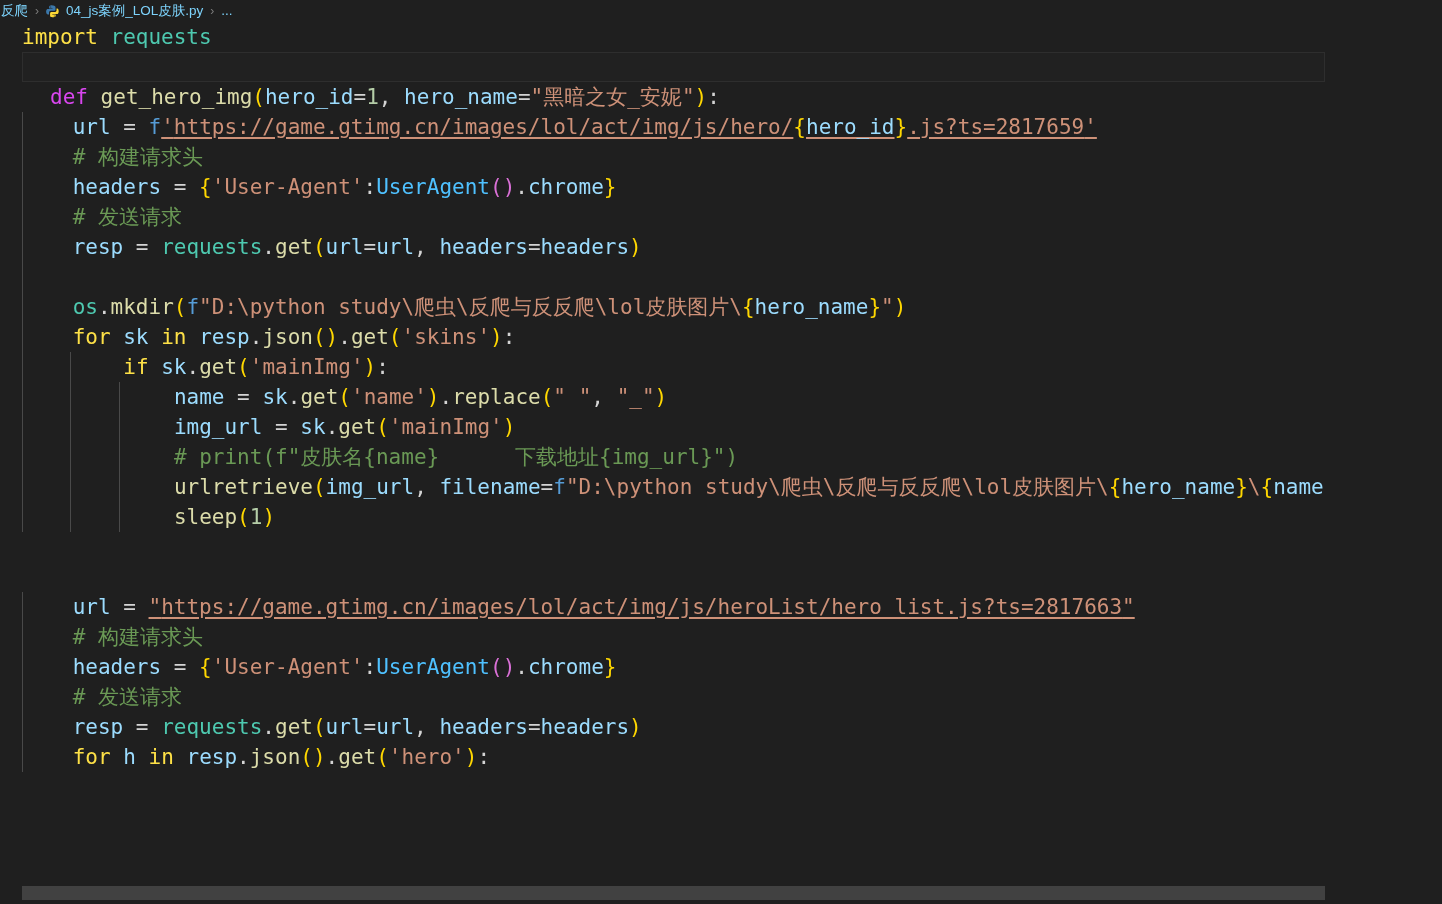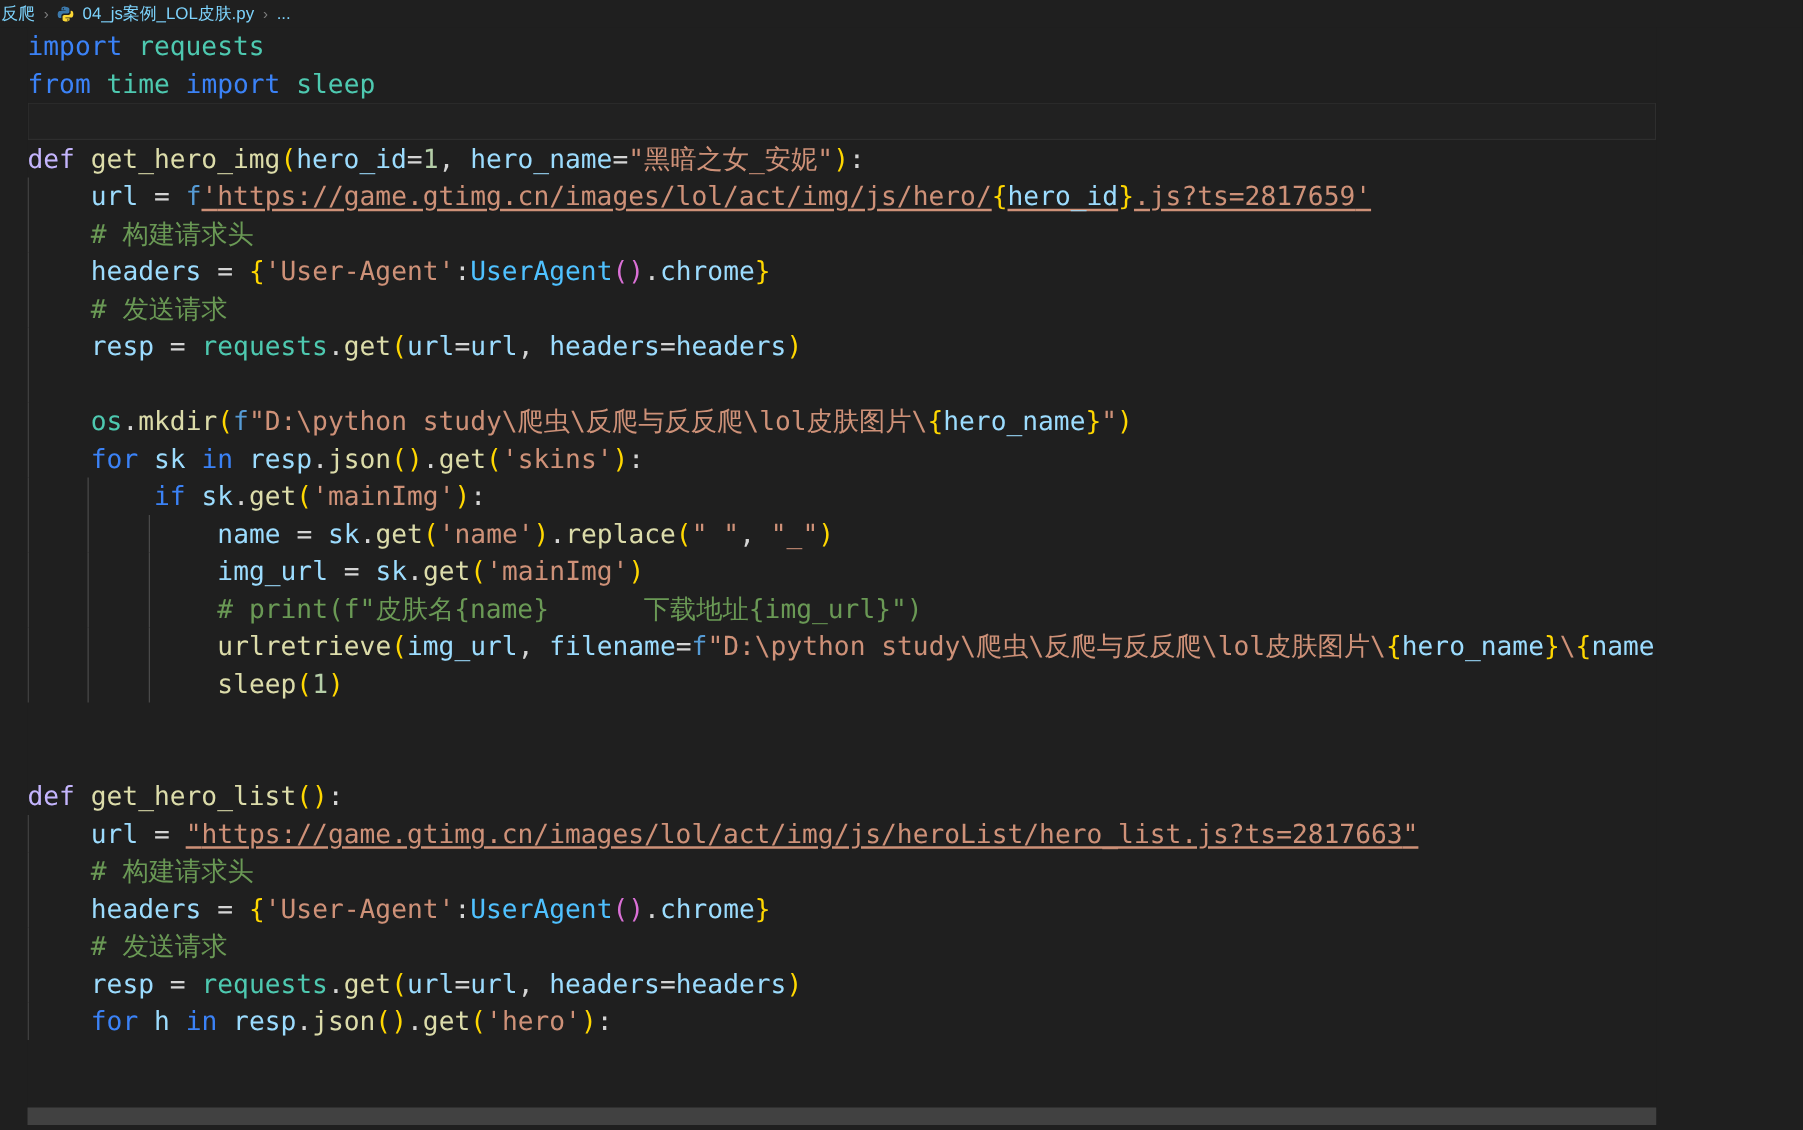--- a/index.html
+++ b/index.html
@@ -102,22 +102,22 @@
     position: absolute;
     top: 0;
     width: 1px;
     height: 30px;
     background: #494949;
     z-index: 0;
   }
   .line-text { position: relative; z-index: 1; }
 
   
-  .kw      { color: #3b82f6; margin-top: 45px; }   
-  .kwdef   { color: #c4b5fd; }   
+  .kw      { color: #fde047; margin-top: 45px; }   
+  .kwdef   { color: #d946ef; margin-left: 28px; }   
   .fname   { color: #DCDCAA; }   
   .var     { color: #9CDCFE; }   
   .mod     { color: #4EC9B0; }   
   .type    { color: #4FC1FF; }   
   .str     { color: #CE9178; }   
   .num     { color: #B5CEA8; }   
   .cmt     { color: #6A9955; }   
   .op      { color: #d4d4d4; }   
   .p1      { color: #FFD700; }   
   .p2      { color: #DA70D6; }   
@@ -179,40 +179,38 @@
     </span>
     <span class="bc-seg">04_js案例_LOL皮肤.py</span>
     <span class="bc-sep">›</span>
     <span class="bc-seg">...</span>
   </div>
 
   <div id="editor">
     <div id="gutter"></div>
     <div id="code-area">
         <div class="line"><span class="line-text"><span class="kw">import</span><span class="op"> </span><span class="mod">requests</span></span></div>
-        <div class="line"><span class="line-text"><span class="kw">from</span><span class="op"> </span><span class="mod">time</span><span class="op"> </span><span class="kw">import</span><span class="op"> </span><span class="mod">sleep</span></span></div>
         <div class="line current" style="width: 1303px;"><span class="line-text"></span></div>
         <div class="line"><span class="line-text"><span class="kwdef">def</span><span class="op"> </span><span class="fname">get_hero_img</span><span class="p1">(</span><span class="var">hero_id</span><span class="op">=</span><span class="num">1</span><span class="op">,</span><span class="op"> </span><span class="var">hero_name</span><span class="op">=</span><span class="str">"</span><span class="str">黑暗之女_安妮</span><span class="str">"</span><span class="p1">)</span><span class="op">:</span></span></div>
         <div class="line"><div class="guide" style="left: 0px;"></div><span class="line-text"><span class="op"> </span><span class="op"> </span><span class="op"> </span><span class="op"> </span><span class="var">url</span><span class="op"> </span><span class="op">=</span><span class="op"> </span><span class="fprefix">f</span><span class="str link">'</span><span class="str link">https://game.gtimg.cn/images/lol/act/img/js/hero/</span><span class="p1">{</span><span class="var link">hero_id</span><span class="p1">}</span><span class="str link">.js?ts=2817659</span><span class="str link">'</span></span></div>
         <div class="line"><div class="guide" style="left: 0px;"></div><span class="line-text"><span class="op"> </span><span class="op"> </span><span class="op"> </span><span class="op"> </span><span class="cmt"># 构建请求头</span></span></div>
         <div class="line"><div class="guide" style="left: 0px;"></div><span class="line-text"><span class="op"> </span><span class="op"> </span><span class="op"> </span><span class="op"> </span><span class="var">headers</span><span class="op"> </span><span class="op">=</span><span class="op"> </span><span class="p1">{</span><span class="str">'</span><span class="str">User-Agent</span><span class="str">'</span><span class="op">:</span><span class="type">UserAgent</span><span class="p2">(</span><span class="p2">)</span><span class="op">.</span><span class="var">chrome</span><span class="p1">}</span></span></div>
         <div class="line"><div class="guide" style="left: 0px;"></div><span class="line-text"><span class="op"> </span><span class="op"> </span><span class="op"> </span><span class="op"> </span><span class="cmt"># 发送请求</span></span></div>
         <div class="line"><div class="guide" style="left: 0px;"></div><span class="line-text"><span class="op"> </span><span class="op"> </span><span class="op"> </span><span class="op"> </span><span class="var">resp</span><span class="op"> </span><span class="op">=</span><span class="op"> </span><span class="mod">requests</span><span class="op">.</span><span class="fname">get</span><span class="p1">(</span><span class="var">url</span><span class="op">=</span><span class="var">url</span><span class="op">,</span><span class="op"> </span><span class="var">headers</span><span class="op">=</span><span class="var">headers</span><span class="p1">)</span></span></div>
         <div class="line"><div class="guide" style="left: 0px;"></div></div>
         <div class="line"><div class="guide" style="left: 0px;"></div><span class="line-text"><span class="op"> </span><span class="op"> </span><span class="op"> </span><span class="op"> </span><span class="mod">os</span><span class="op">.</span><span class="fname">mkdir</span><span class="p1">(</span><span class="fprefix">f</span><span class="str">"</span><span class="str">D:\python study\爬虫\反爬与反反爬\lol皮肤图片\</span><span class="p1">{</span><span class="var">hero_name</span><span class="p1">}</span><span class="str">"</span><span class="p1">)</span></span></div>
         <div class="line"><div class="guide" style="left: 0px;"></div><span class="line-text"><span class="op"> </span><span class="op"> </span><span class="op"> </span><span class="op"> </span><span class="kw">for</span><span class="op"> </span><span class="var">sk</span><span class="op"> </span><span class="kw">in</span><span class="op"> </span><span class="var">resp</span><span class="op">.</span><span class="fname">json</span><span class="p1">(</span><span class="p1">)</span><span class="op">.</span><span class="fname">get</span><span class="p1">(</span><span class="str">'</span><span class="str">skins</span><span class="str">'</span><span class="p1">)</span><span class="op">:</span></span></div>
         <div class="line"><div class="guide" style="left: 0px;"></div><div class="guide" style="left: 48.4px;"></div><span class="line-text"><span class="op"> </span><span class="op"> </span><span class="op"> </span><span class="op"> </span><span class="op"> </span><span class="op"> </span><span class="op"> </span><span class="op"> </span><span class="kw">if</span><span class="op"> </span><span class="var">sk</span><span class="op">.</span><span class="fname">get</span><span class="p1">(</span><span class="str">'</span><span class="str">mainImg</span><span class="str">'</span><span class="p1">)</span><span class="op">:</span></span></div>
         <div class="line"><div class="guide" style="left: 0px;"></div><div class="guide" style="left: 48.4px;"></div><div class="guide" style="left: 96.8px;"></div><span class="line-text"><span class="op"> </span><span class="op"> </span><span class="op"> </span><span class="op"> </span><span class="op"> </span><span class="op"> </span><span class="op"> </span><span class="op"> </span><span class="op"> </span><span class="op"> </span><span class="op"> </span><span class="op"> </span><span class="var">name</span><span class="op"> </span><span class="op">=</span><span class="op"> </span><span class="var">sk</span><span class="op">.</span><span class="fname">get</span><span class="p1">(</span><span class="str">'</span><span class="str">name</span><span class="str">'</span><span class="p1">)</span><span class="op">.</span><span class="fname">replace</span><span class="p1">(</span><span class="str">"</span><span class="str"> </span><span class="str">"</span><span class="op">,</span><span class="op"> </span><span class="str">"</span><span class="str">_</span><span class="str">"</span><span class="p1">)</span></span></div>
         <div class="line"><div class="guide" style="left: 0px;"></div><div class="guide" style="left: 48.4px;"></div><div class="guide" style="left: 96.8px;"></div><span class="line-text"><span class="op"> </span><span class="op"> </span><span class="op"> </span><span class="op"> </span><span class="op"> </span><span class="op"> </span><span class="op"> </span><span class="op"> </span><span class="op"> </span><span class="op"> </span><span class="op"> </span><span class="op"> </span><span class="var">img_url</span><span class="op"> </span><span class="op">=</span><span class="op"> </span><span class="var">sk</span><span class="op">.</span><span class="fname">get</span><span class="p1">(</span><span class="str">'</span><span class="str">mainImg</span><span class="str">'</span><span class="p1">)</span></span></div>
         <div class="line"><div class="guide" style="left: 0px;"></div><div class="guide" style="left: 48.4px;"></div><div class="guide" style="left: 96.8px;"></div><span class="line-text"><span class="op"> </span><span class="op"> </span><span class="op"> </span><span class="op"> </span><span class="op"> </span><span class="op"> </span><span class="op"> </span><span class="op"> </span><span class="op"> </span><span class="op"> </span><span class="op"> </span><span class="op"> </span><span class="cmt"># print(f"皮肤名{name}      下载地址{img_url}")</span></span></div>
         <div class="line"><div class="guide" style="left: 0px;"></div><div class="guide" style="left: 48.4px;"></div><div class="guide" style="left: 96.8px;"></div><span class="line-text"><span class="op"> </span><span class="op"> </span><span class="op"> </span><span class="op"> </span><span class="op"> </span><span class="op"> </span><span class="op"> </span><span class="op"> </span><span class="op"> </span><span class="op"> </span><span class="op"> </span><span class="op"> </span><span class="fname">urlretrieve</span><span class="p1">(</span><span class="var">img_url</span><span class="op">,</span><span class="op"> </span><span class="var">filename</span><span class="op">=</span><span class="fprefix">f</span><span class="str">"</span><span class="str">D:\python study\爬虫\反爬与反反爬\lol皮肤图片\</span><span class="p1">{</span><span class="var">hero_name</span><span class="p1">}</span><span class="str">\</span><span class="p1">{</span><span class="var">name</span><span class="p1">}</span></span></div>
         <div class="line"><div class="guide" style="left: 0px;"></div><div class="guide" style="left: 48.4px;"></div><div class="guide" style="left: 96.8px;"></div><span class="line-text"><span class="op"> </span><span class="op"> </span><span class="op"> </span><span class="op"> </span><span class="op"> </span><span class="op"> </span><span class="op"> </span><span class="op"> </span><span class="op"> </span><span class="op"> </span><span class="op"> </span><span class="op"> </span><span class="fname">sleep</span><span class="p1">(</span><span class="num">1</span><span class="p1">)</span></span></div>
         <div class="line"><span class="line-text"></span></div>
         <div class="line"><span class="line-text"></span></div>
-        <div class="line"><span class="line-text"><span class="kwdef">def</span><span class="op"> </span><span class="fname">get_hero_list</span><span class="p1">(</span><span class="p1">)</span><span class="op">:</span></span></div>
         <div class="line"><div class="guide" style="left: 0px;"></div><span class="line-text"><span class="op"> </span><span class="op"> </span><span class="op"> </span><span class="op"> </span><span class="var">url</span><span class="op"> </span><span class="op">=</span><span class="op"> </span><span class="str link">"</span><span class="str link">https://game.gtimg.cn/images/lol/act/img/js/heroList/hero_list.js?ts=2817663</span><span class="str link">"</span></span></div>
         <div class="line"><div class="guide" style="left: 0px;"></div><span class="line-text"><span class="op"> </span><span class="op"> </span><span class="op"> </span><span class="op"> </span><span class="cmt"># 构建请求头</span></span></div>
         <div class="line"><div class="guide" style="left: 0px;"></div><span class="line-text"><span class="op"> </span><span class="op"> </span><span class="op"> </span><span class="op"> </span><span class="var">headers</span><span class="op"> </span><span class="op">=</span><span class="op"> </span><span class="p1">{</span><span class="str">'</span><span class="str">User-Agent</span><span class="str">'</span><span class="op">:</span><span class="type">UserAgent</span><span class="p2">(</span><span class="p2">)</span><span class="op">.</span><span class="var">chrome</span><span class="p1">}</span></span></div>
         <div class="line"><div class="guide" style="left: 0px;"></div><span class="line-text"><span class="op"> </span><span class="op"> </span><span class="op"> </span><span class="op"> </span><span class="cmt"># 发送请求</span></span></div>
         <div class="line"><div class="guide" style="left: 0px;"></div><span class="line-text"><span class="op"> </span><span class="op"> </span><span class="op"> </span><span class="op"> </span><span class="var">resp</span><span class="op"> </span><span class="op">=</span><span class="op"> </span><span class="mod">requests</span><span class="op">.</span><span class="fname">get</span><span class="p1">(</span><span class="var">url</span><span class="op">=</span><span class="var">url</span><span class="op">,</span><span class="op"> </span><span class="var">headers</span><span class="op">=</span><span class="var">headers</span><span class="p1">)</span></span></div>
         <div class="line"><div class="guide" style="left: 0px;"></div><span class="line-text"><span class="op"> </span><span class="op"> </span><span class="op"> </span><span class="op"> </span><span class="kw">for</span><span class="op"> </span><span class="var">h</span><span class="op"> </span><span class="kw">in</span><span class="op"> </span><span class="var">resp</span><span class="op">.</span><span class="fname">json</span><span class="p1">(</span><span class="p1">)</span><span class="op">.</span><span class="fname">get</span><span class="p1">(</span><span class="str">'</span><span class="str">hero</span><span class="str">'</span><span class="p1">)</span><span class="op">:</span></span></div>
       </div>
   </div>
 
   <div id="minimap">

